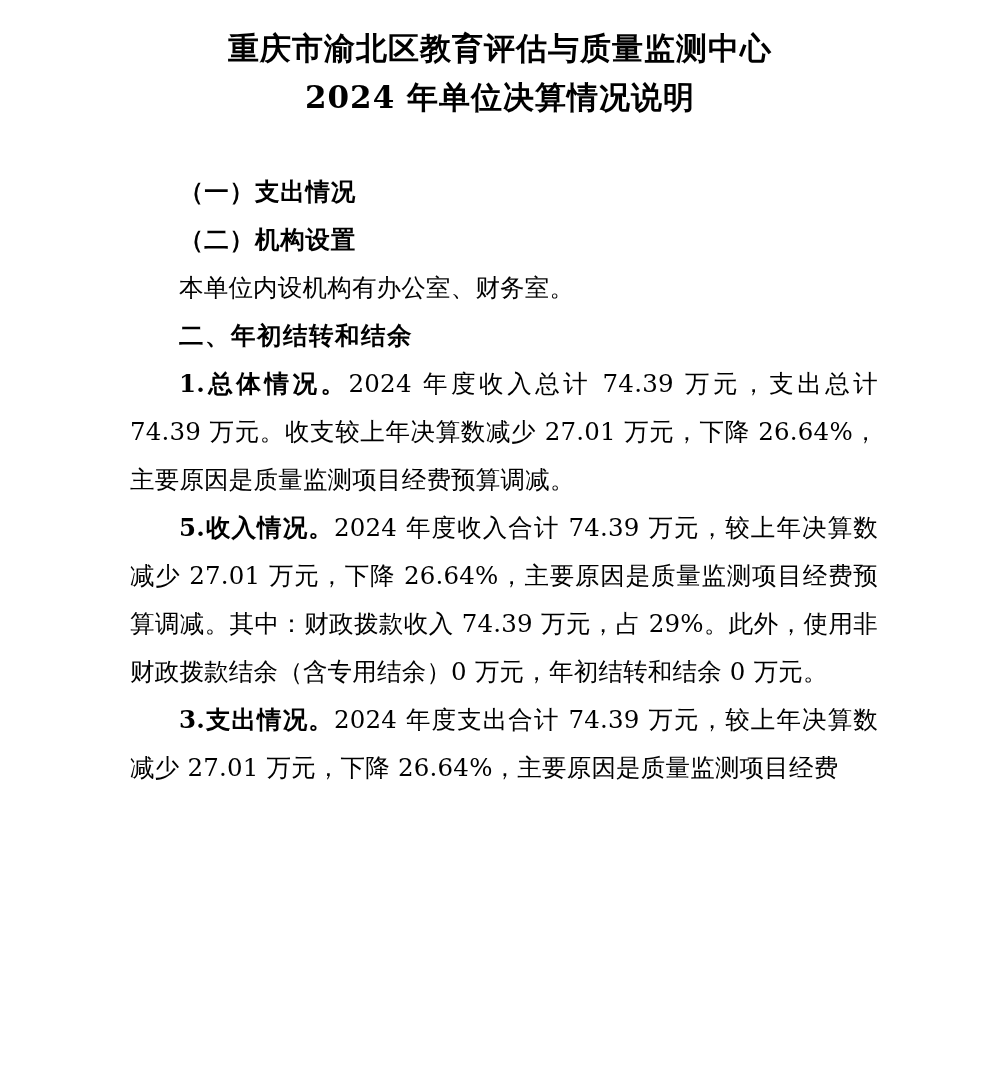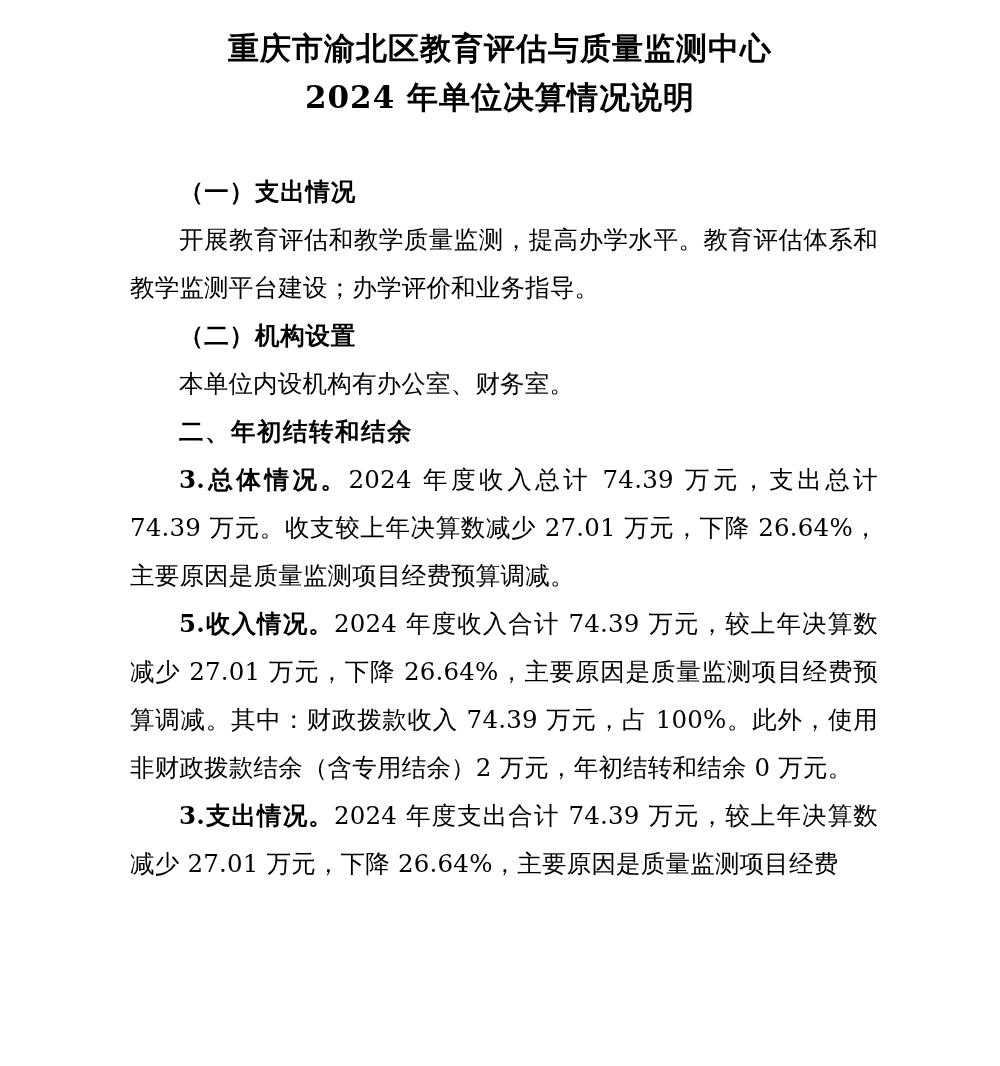--- a/index.html
+++ b/index.html
@@ -74,29 +74,28 @@
   <h1 class="doc-title">
     <span class="line">重庆市渝北区教育评估与质量监测中心</span>
     <span class="line">2024 年单位决算情况说明</span>
   </h1>
 
   <div class="body-block">
 
 
     <p class="subheading">（一）支出情况</p>
 
-    <p class="indent">开展教育评估和教学质量监测，提高办学水平。教育评估体系和教学监测平台建设；办学评价和业务指导。</p>
 
     <p class="subheading">（二）机构设置</p>
 
     <p class="indent">本单位内设机构有办公室、财务室。</p>
 
     <p class="heading">二、年初结转和结余</p>
 
 
-    <p class="numbered"><span class="lead">3.总体情况。</span><span>2024 年度收入总计 74.39 万元，支出总计 74.39 万元。收支较上年决算数减少 27.01 万元，下降 26.64%，主要原因是质量监测项目经费预算调减。</span></p>
+    <p class="numbered"><span class="lead">1.总体情况。</span><span>2024 年度收入总计 74.39 万元，支出总计 74.39 万元。收支较上年决算数减少 27.01 万元，下降 26.64%，主要原因是质量监测项目经费预算调减。</span></p>
 
-    <p class="numbered"><span class="lead">5.收入情况。</span><span>2024 年度收入合计 74.39 万元，较上年决算数减少 27.01 万元，下降 26.64%，主要原因是质量监测项目经费预算调减。其中：财政拨款收入 74.39 万元，占 100%。此外，使用非财政拨款结余（含专用结余）2 万元，年初结转和结余 0 万元。</span></p>
+    <p class="numbered"><span class="lead">5.收入情况。</span><span>2024 年度收入合计 74.39 万元，较上年决算数减少 27.01 万元，下降 26.64%，主要原因是质量监测项目经费预算调减。其中：财政拨款收入 74.39 万元，占 29%。此外，使用非财政拨款结余（含专用结余）0 万元，年初结转和结余 0 万元。</span></p>
 
     <p class="numbered"><span class="lead">3.支出情况。</span><span>2024 年度支出合计 74.39 万元，较上年决算数减少 27.01 万元，下降 26.64%，主要原因是质量监测项目经费</span></p>
 
   </div>
 </div>
 
 </body></html>

